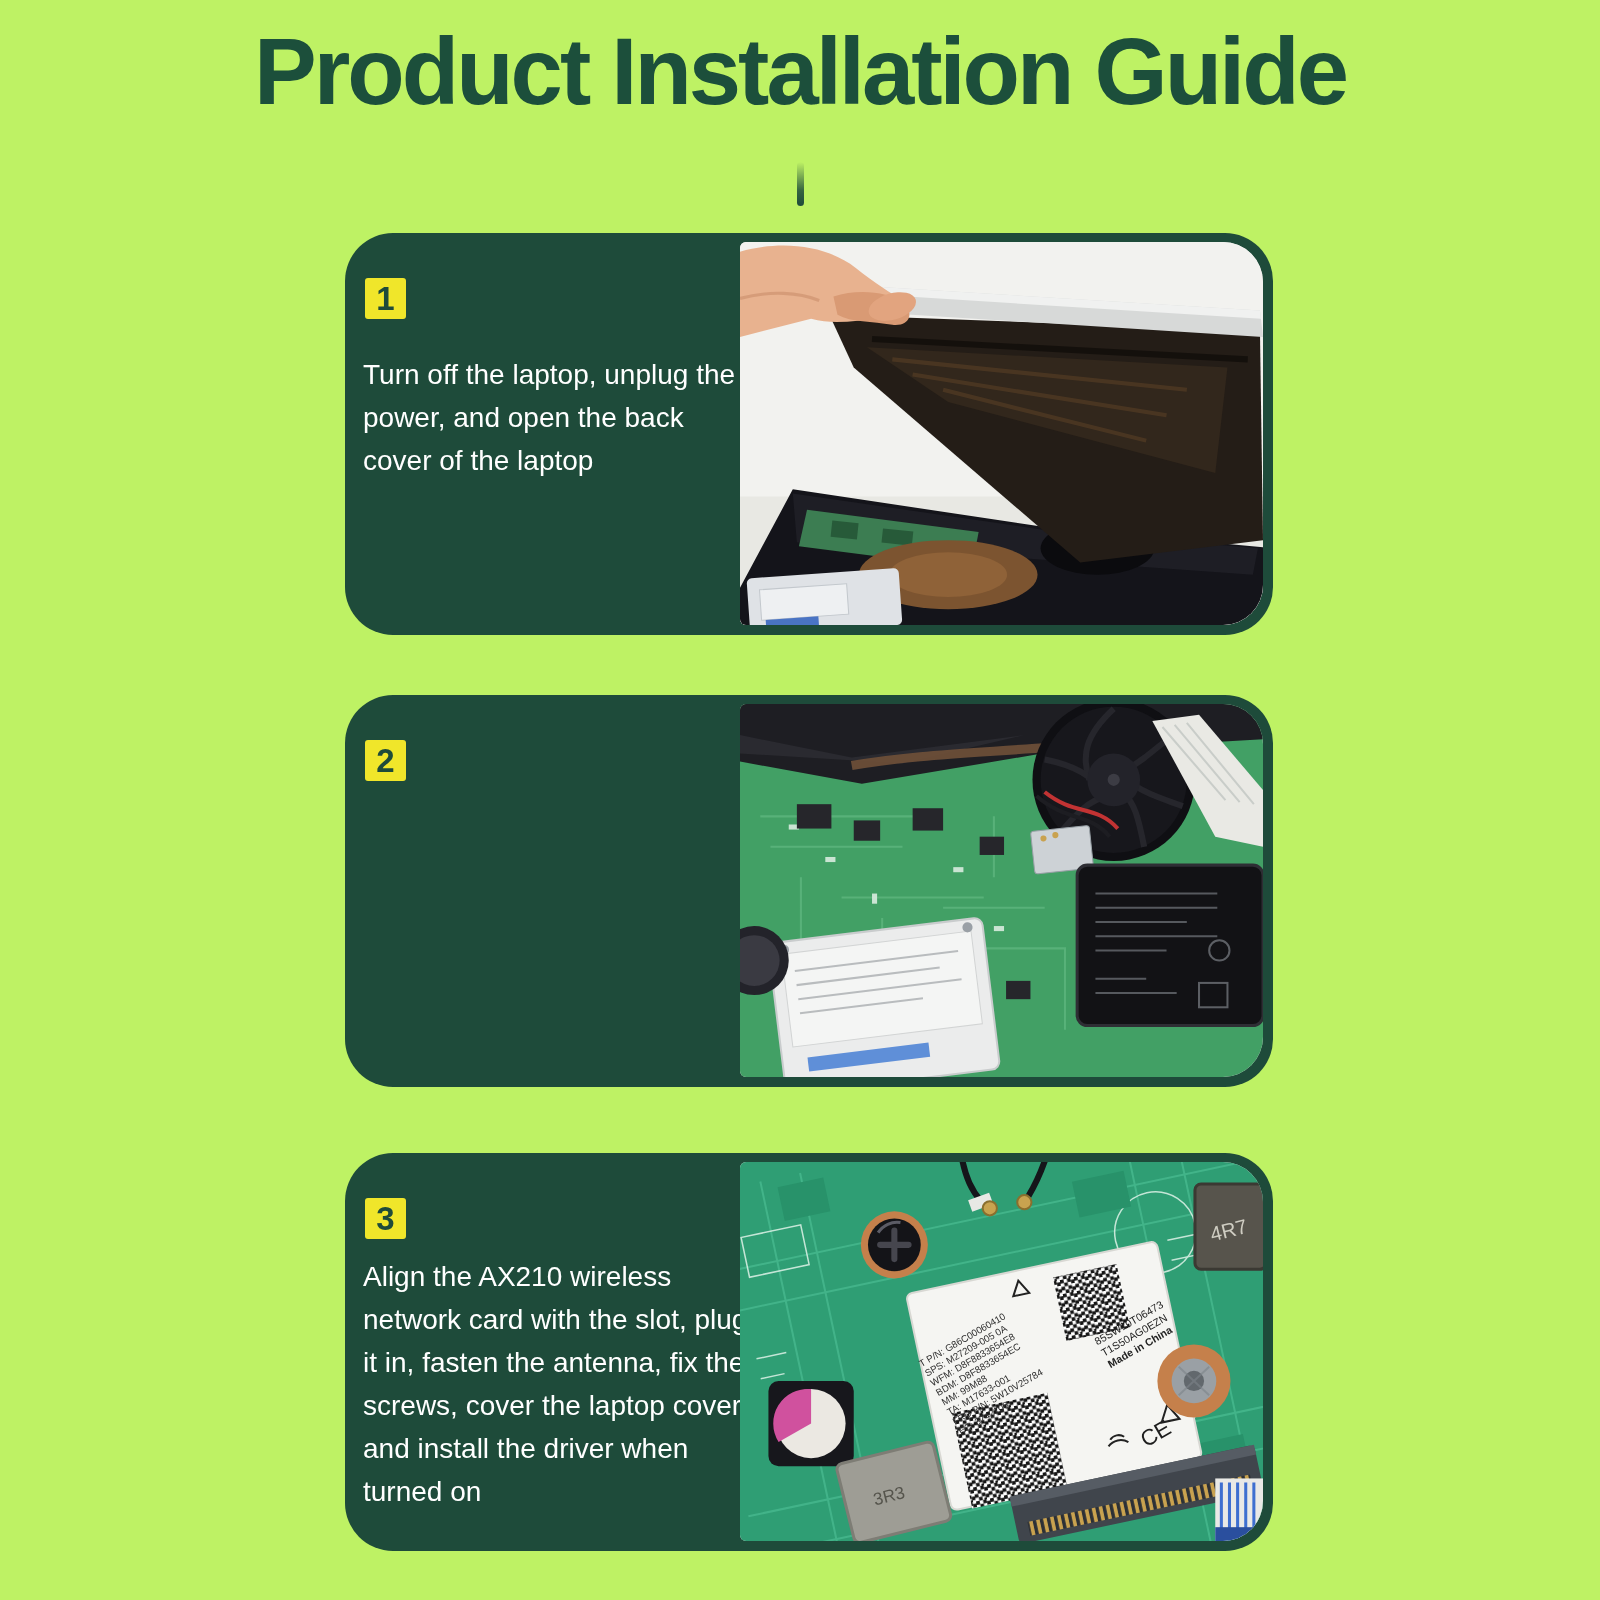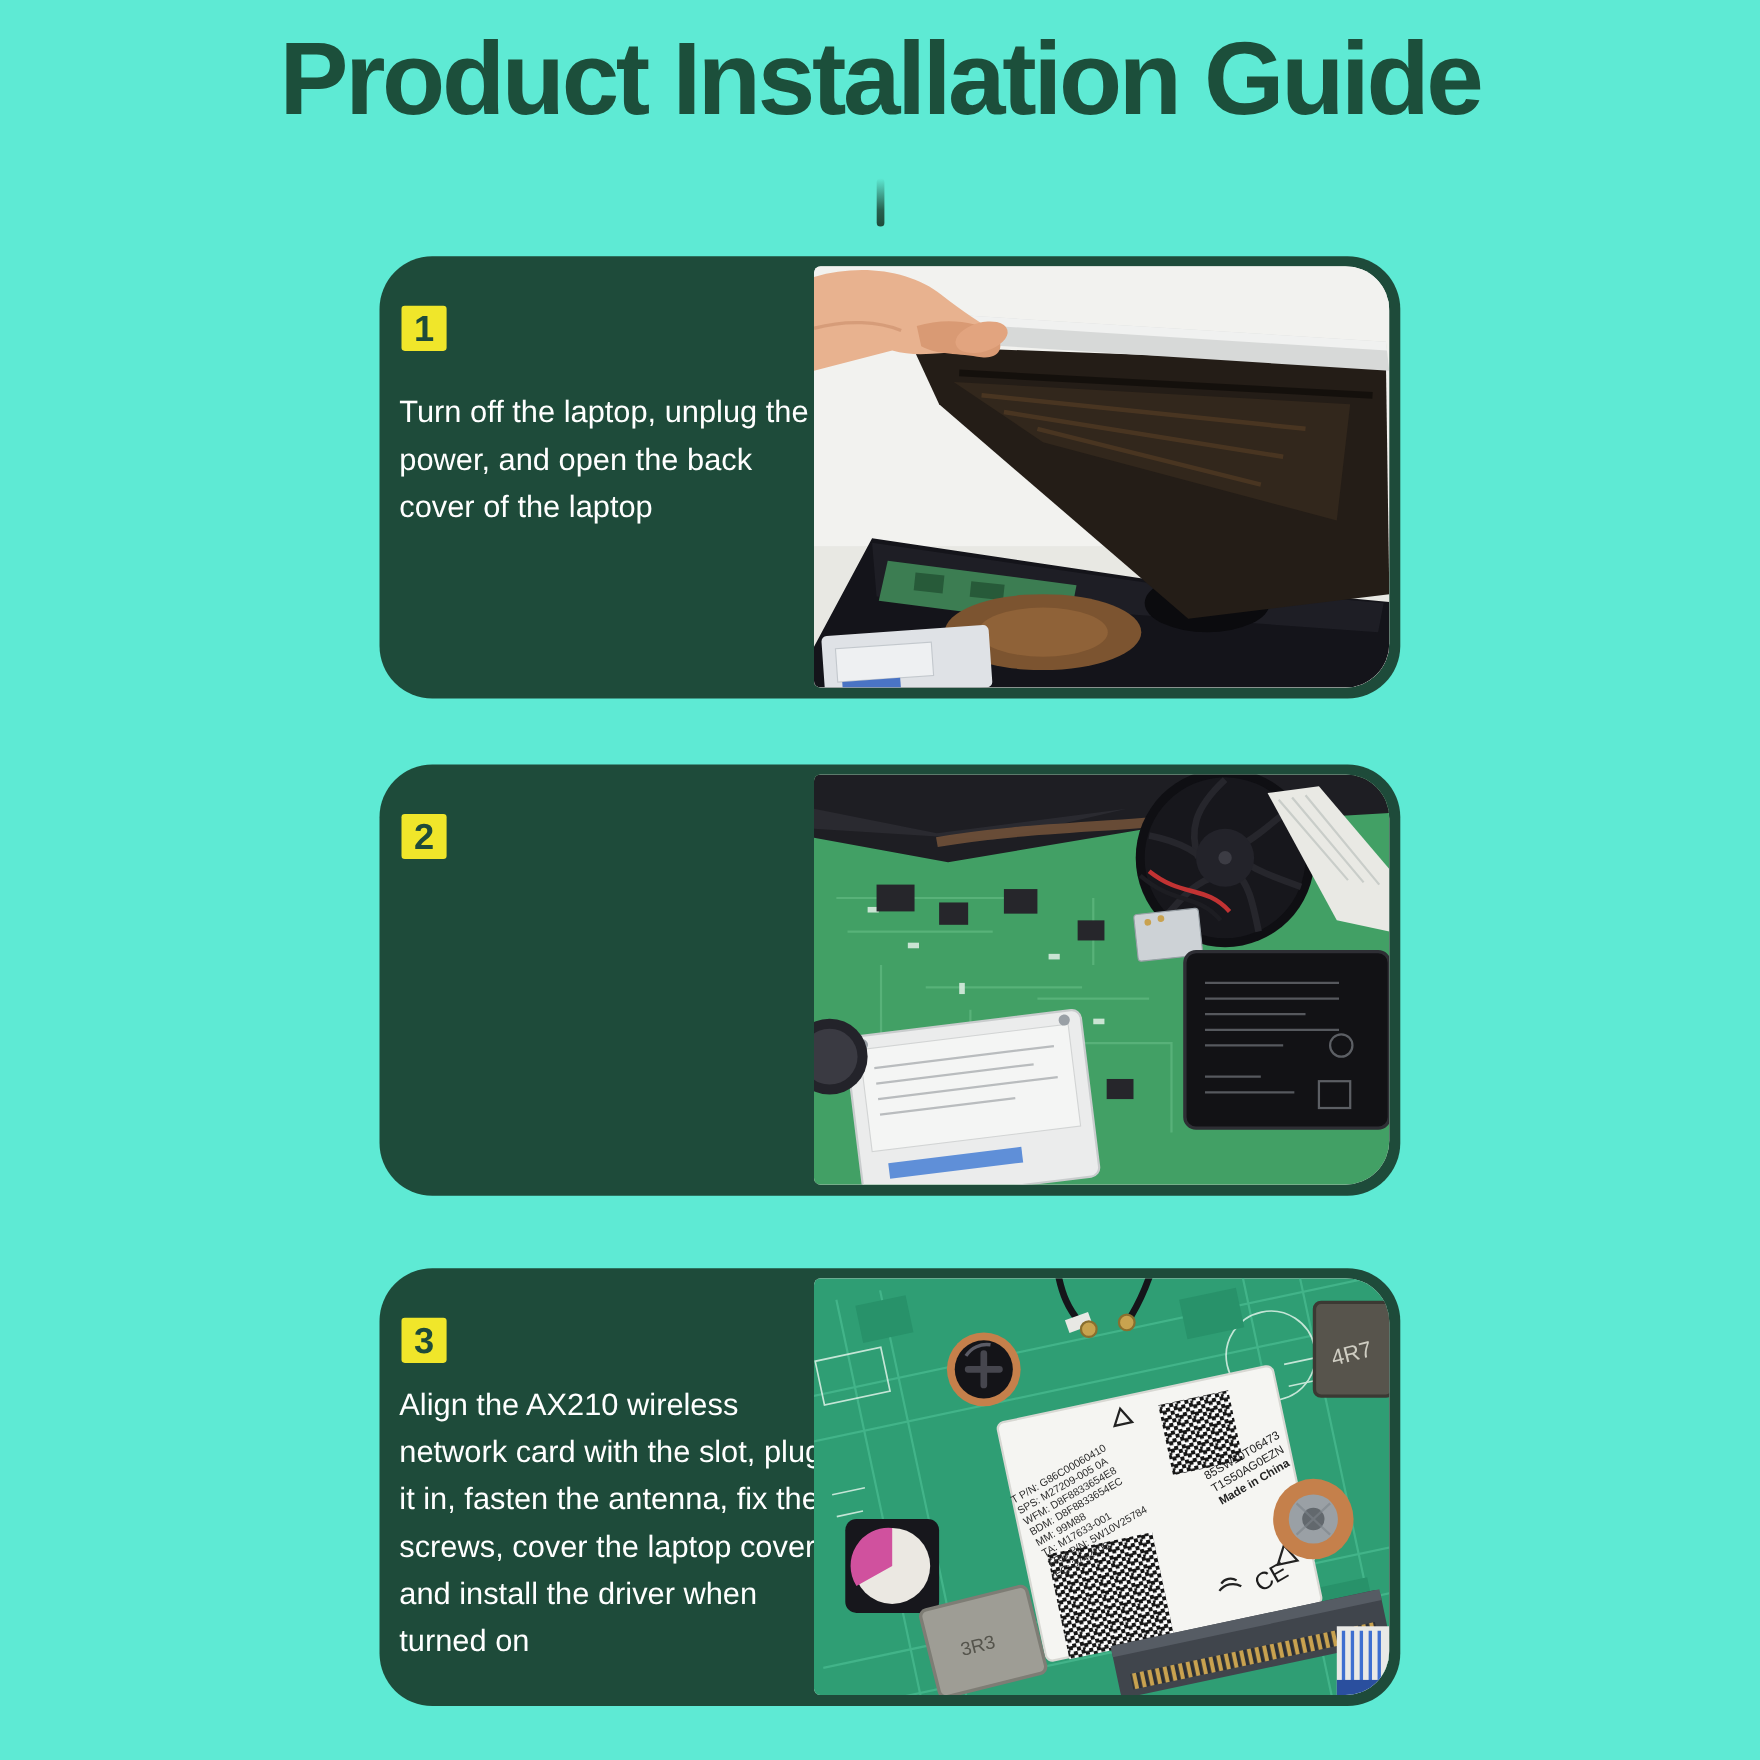--- a/index.html
+++ b/index.html
@@ -1,16 +1,16 @@
 <!DOCTYPE html>
 <html><head>
 <meta charset="utf-8">
 <style>
   html,body{margin:0;padding:0;background:#b5d8c7;}
-  .page{position:relative;width:1600px;height:1600px;background:#5eead4;
+  .page{position:relative;width:1600px;height:1600px;background:#bef264;
         font-family:"Liberation Sans",sans-serif;overflow:hidden;}
   .page-title{position:absolute;top:18px;left:0;width:100%;text-align:center;
         margin:0;font-size:94px;font-weight:bold;color:#1c4f3b;letter-spacing:-3px;}
   .title-tick{position:absolute;left:797px;top:162px;width:7px;height:44px;border-radius:4px;
         background:linear-gradient(to bottom, rgba(30,75,58,0), rgba(30,75,58,.85) 65%, #1e4b3a);}
   .card{position:absolute;left:345px;width:928px;background:#1e4b3a;border-radius:48px;}
   .card-1{top:233px;height:402px;}
   .card-2{top:695px;height:392px;}
   .card-3{top:1153px;height:398px;}
   .badge{position:absolute;left:20px;top:45px;width:41px;height:41px;background:#f0e62a;

